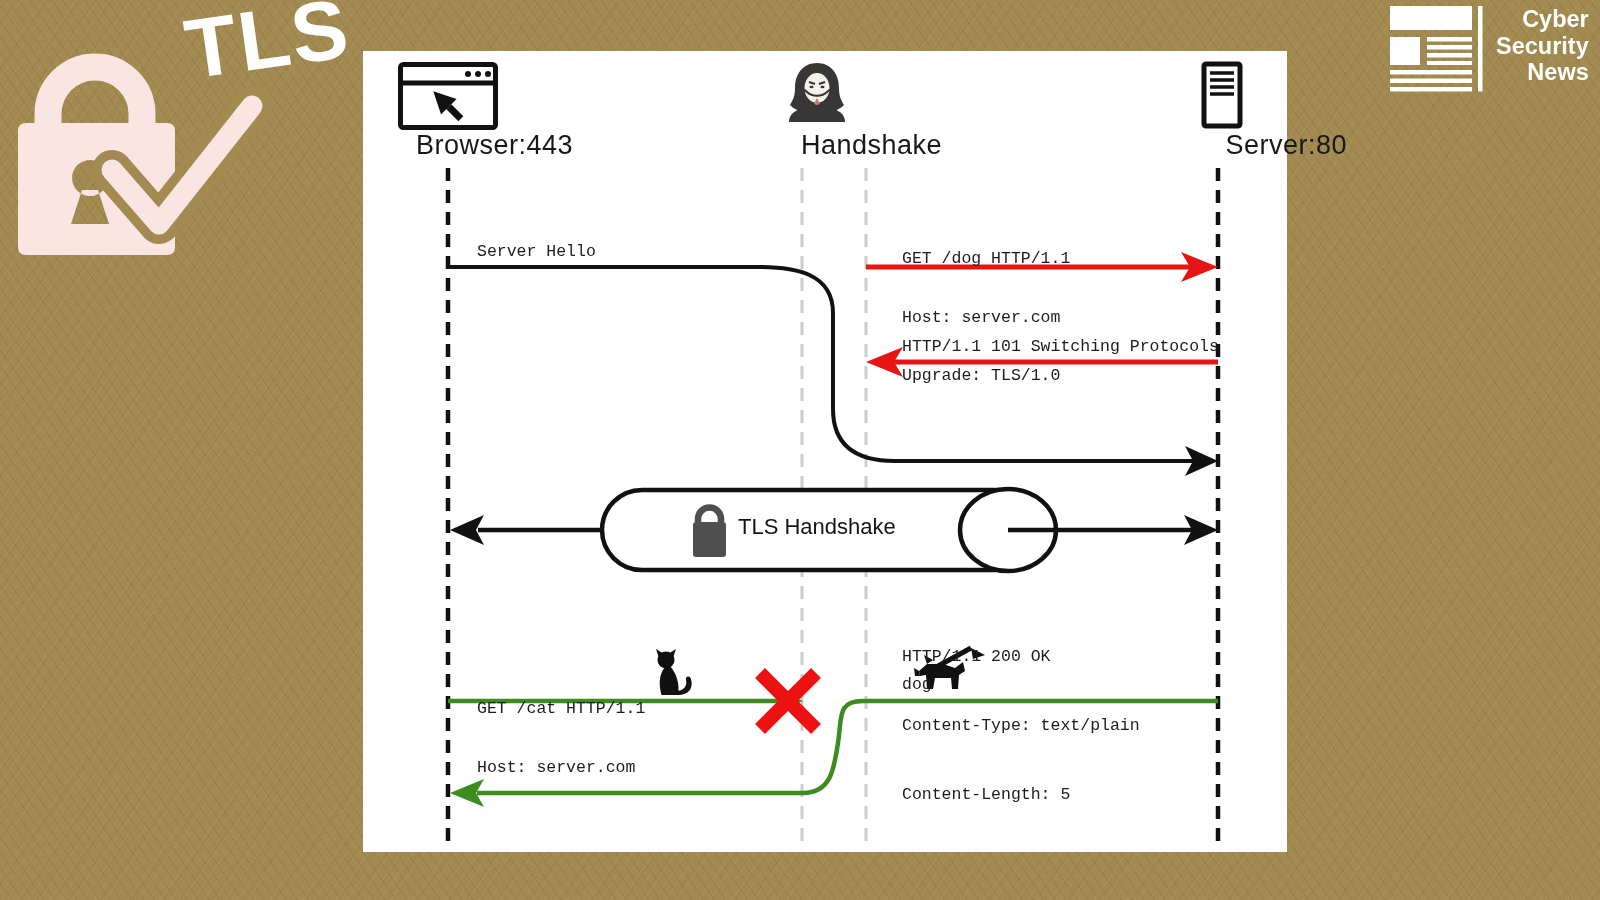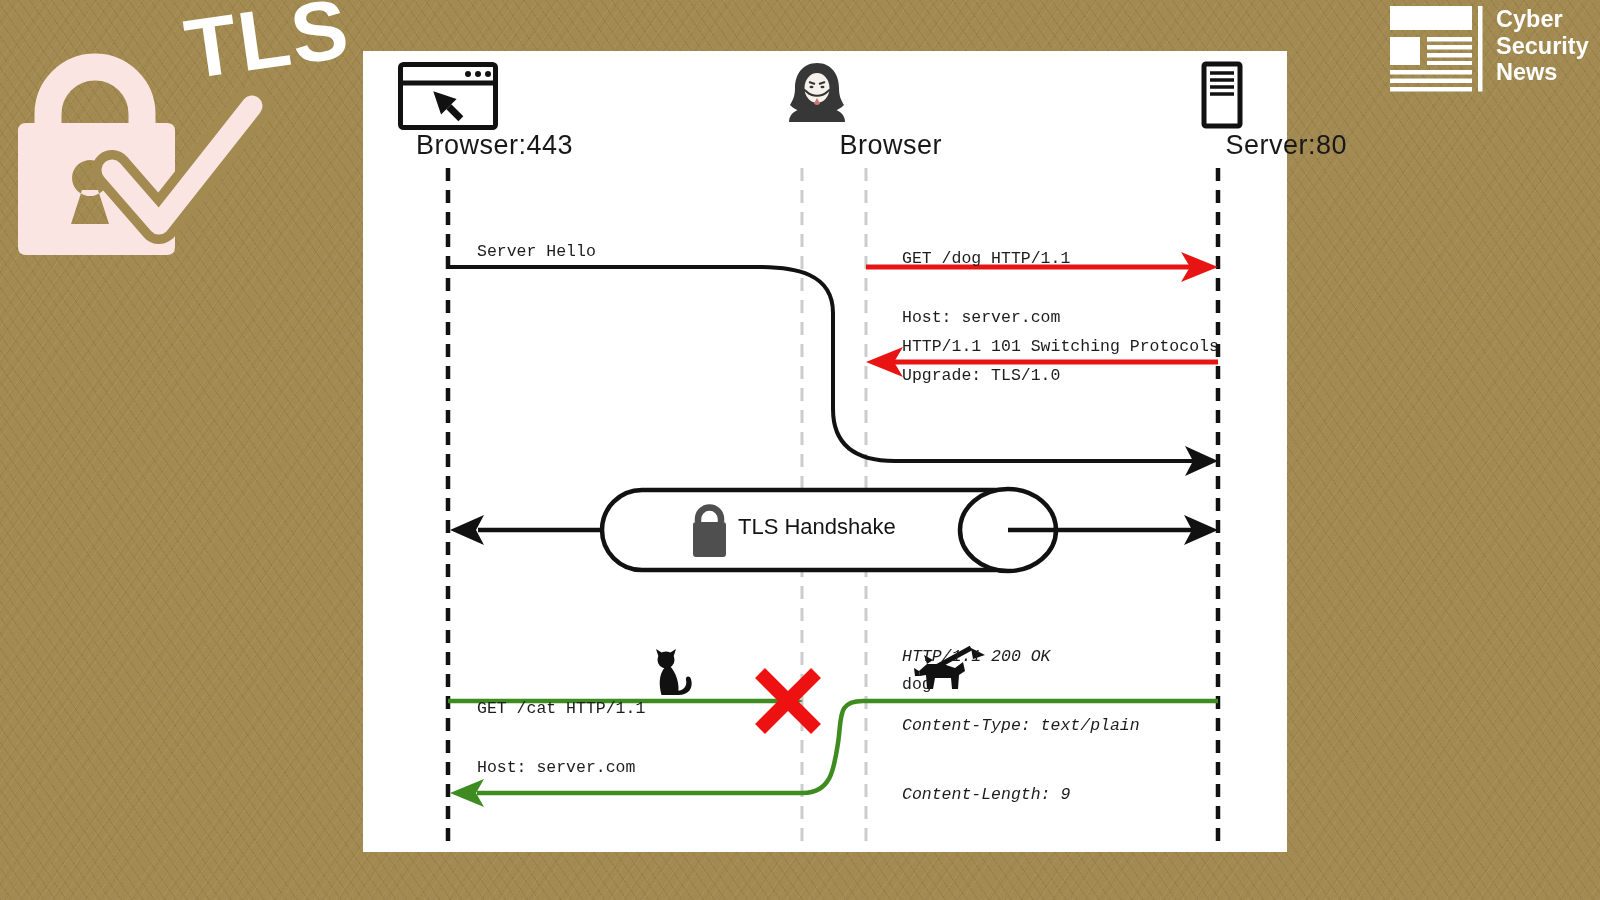--- a/index.html
+++ b/index.html
@@ -15,28 +15,28 @@
   .abs{position:absolute;}
   #panel{left:363px;top:51px;width:924px;height:801px;background:#ffffff;}
   .actor-label{
     top:130px;width:250px;text-align:right;
     font-size:27px;color:#181818;letter-spacing:0.5px;
   }
   .mono{
     font-family:"Liberation Mono","DejaVu Sans Mono",monospace;
     font-size:16.5px;line-height:19.5px;color:#1c1c1c;white-space:pre;
   }
-  .mono-wide{line-height:23px;font-style:italic;}
+  .mono-wide{line-height:23px;}
   #tls-wordmark{
     left:186px;top:2px;font-size:84px;font-weight:bold;color:#ffffff;
     transform:rotate(-8deg);transform-origin:0 50%;letter-spacing:2px;
   }
   #handshake-label{left:738px;top:514px;font-size:22px;color:#141414;}
   #news-text{left:1496px;top:6px;color:#ffffff;font-weight:bold;
-    font-size:23.5px;line-height:26.5px;}
+    font-size:23.5px;line-height:26.5px;text-align:right;}
   svg{display:block;}
 </style>
 </head>
 <body>
 
 <svg class="abs" style="left:0;top:18px" width="300" height="250" viewBox="0 0 300 250">
   <g>
     <path d="M48 118 V96 a47 47 0 0 1 94 0 V118" fill="none" stroke="#fbe5e3" stroke-width="27"></path>
     <path fill-rule="evenodd" fill="#fbe5e3" d="
       M26 105 H167 Q175 105 175 113 V229 Q175 237 167 237 H26 Q18 237 18 229 V113 Q18 105 26 105 Z
@@ -154,21 +154,21 @@
     <path d="M56 3 L70 10 L58 14 Z" fill="#111"></path>
     <g fill="#111">
       <path d="M4 26 L12 19 L28 19 L40 23 L48 17 L50 26 L44 30 L43 44 L37 44 L36 33 L20 33 L18 44 L12 44 L11 30 L5 31 Z"></path>
       <path d="M12 19 L9 10 L18 15 Z"></path>
       <path d="M4 26 L-1 23 L0 31 L5 31 Z"></path>
     </g>
   </g>
 </svg>
 
 <div class="abs actor-label" style="left:323px">Browser:443</div>
-<div class="abs actor-label" style="left:692px">Browser</div>
+<div class="abs actor-label" style="left:692px">Handshake</div>
 <div class="abs actor-label" style="left:1097px">Server:80</div>
 
 <div class="abs mono" style="left:477px;top:242px">Server Hello</div>
 
 <div class="abs mono" style="left:902px;top:210px">
   <div>GET /dog HTTP/1.1</div>
   <div>Host: server.com</div>
   <div>Upgrade: TLS/1.0</div>
 </div>
 
@@ -179,15 +179,15 @@
 <div class="abs" id="handshake-label">TLS Handshake</div>
 
 <div class="abs mono" style="left:477px;top:660px">
   <div>GET /cat HTTP/1.1</div>
   <div>Host: server.com</div>
 </div>
 
 <div class="abs mono mono-wide" style="left:902px;top:599px">
   <div>HTTP/1.1 200 OK</div>
   <div>Content-Type: text/plain</div>
-  <div>Content-Length: 9</div>
+  <div>Content-Length: 5</div>
 </div>
 <div class="abs mono" style="left:902px;top:675px">dog</div>
 
 </body></html>

